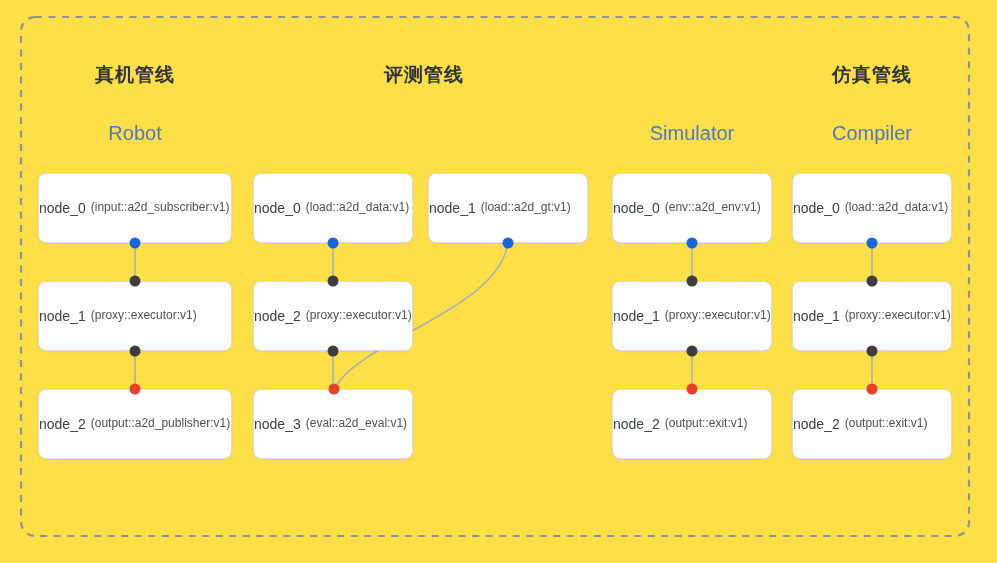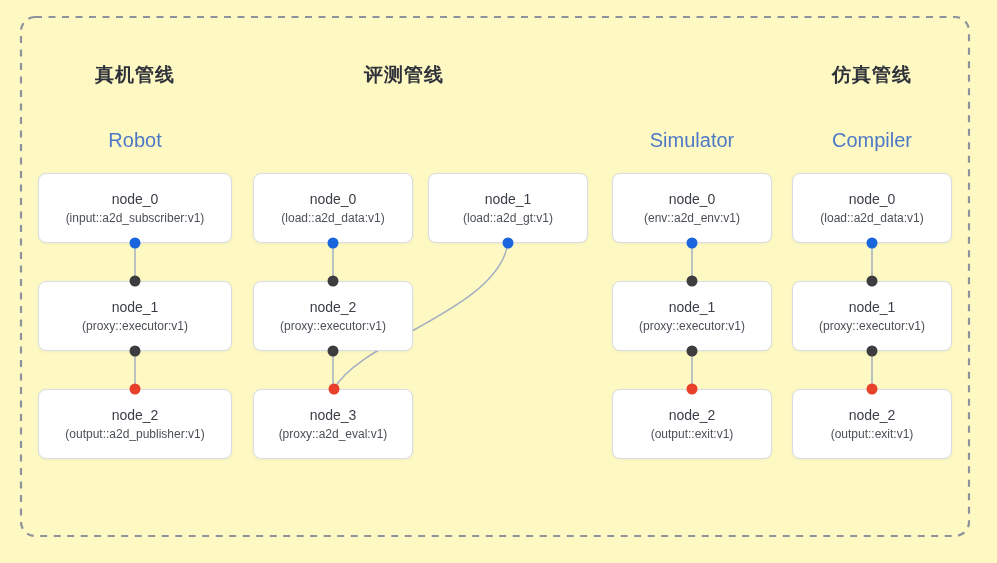--- a/index.html
+++ b/index.html
@@ -1,40 +1,40 @@
 <!DOCTYPE html>
 <html><head>
 <meta charset="utf-8">
 <style>
   html,body{margin:0;padding:0;background:#e0e5f4;}
   #canvas{
-    position:relative;width:997px;height:563px;background:#fef9c3;
+    position:relative;width:997px;height:563px;background:#fde047;
     font-family:"Liberation Sans","DejaVu Sans",sans-serif;overflow:hidden;
   }
   svg.layer{position:absolute;left:0;top:0;pointer-events:none;}
   #edges-layer{z-index:1;}
   #dots-layer{z-index:3;}
   .frame{fill:none;stroke:#8d929c;stroke-width:2.2;}
   .edge{fill:none;stroke:#a4afc2;stroke-width:1.5;}
   .node{
     position:absolute;height:70px;background:#ffffff;
     border:1px solid #d8dce6;border-radius:8px;
     box-shadow:0 1px 3px rgba(60,80,140,0.07);
-    display:flex;flex-direction:column;align-items:center;justify-content:center;
+    display:flex;align-items:center;
     gap:5px;z-index:2;box-sizing:border-box;
   }
   .nname{font-size:14px;color:#3a3e46;line-height:1.15;}
   .ntype{font-size:12px;color:#4b5058;line-height:1.15;}
   .title-zh{
     position:absolute;top:62px;width:220px;text-align:center;
     font-size:19px;font-weight:700;color:#2f323a;letter-spacing:1px;z-index:2;
   }
   .title-en{
     position:absolute;top:122px;width:220px;text-align:center;
-    font-size:20px;font-weight:400;color:#4d78c6;z-index:2;margin-top:7px;
+    font-size:20px;font-weight:400;color:#4d78c6;z-index:2;
   }
 </style>
 </head>
 <body>
 
 <div id="canvas">
 
   <svg id="edges-layer" class="layer" width="997" height="563" viewBox="0 0 997 563">
     <rect class="frame" x="21" y="17" width="948" height="519" rx="14" stroke-dasharray="7 6.5"></rect>
 
@@ -47,21 +47,21 @@
 
     <line class="edge" x1="692" y1="243" x2="692" y2="281"></line>
     <line class="edge" x1="692" y1="351" x2="692" y2="389"></line>
 
     <line class="edge" x1="872" y1="243" x2="872" y2="281"></line>
     <line class="edge" x1="872" y1="351" x2="872" y2="389"></line>
   </svg>
 
   <div class="title-zh" style="left:25px">真机管线</div>
   <div class="title-en" style="left:25px">Robot</div>
-  <div class="title-zh" style="left:294px">评测管线</div>
+  <div class="title-zh" style="left:314px">评测管线</div>
   <div class="title-en" style="left:582px">Simulator</div>
   <div class="title-zh" style="left:762px">仿真管线</div>
   <div class="title-en" style="left:762px">Compiler</div>
 
   <div class="node" style="left:38px;top:173px;width:194px">
     <div class="nname">node_0</div>
     <div class="ntype">(input::a2d_subscriber:v1)</div>
   </div>
   <div class="node" style="left:38px;top:281px;width:194px">
     <div class="nname">node_1</div>
@@ -79,21 +79,21 @@
   <div class="node" style="left:428px;top:173px;width:160px">
     <div class="nname">node_1</div>
     <div class="ntype">(load::a2d_gt:v1)</div>
   </div>
   <div class="node" style="left:253px;top:281px;width:160px">
     <div class="nname">node_2</div>
     <div class="ntype">(proxy::executor:v1)</div>
   </div>
   <div class="node" style="left:253px;top:389px;width:160px">
     <div class="nname">node_3</div>
-    <div class="ntype">(proxy::a2d_eval:v1)</div>
+    <div class="ntype">(eval::a2d_eval:v1)</div>
   </div>
 
   <div class="node" style="left:612px;top:173px;width:160px">
     <div class="nname">node_0</div>
     <div class="ntype">(env::a2d_env:v1)</div>
   </div>
   <div class="node" style="left:612px;top:281px;width:160px">
     <div class="nname">node_1</div>
     <div class="ntype">(proxy::executor:v1)</div>
   </div>

